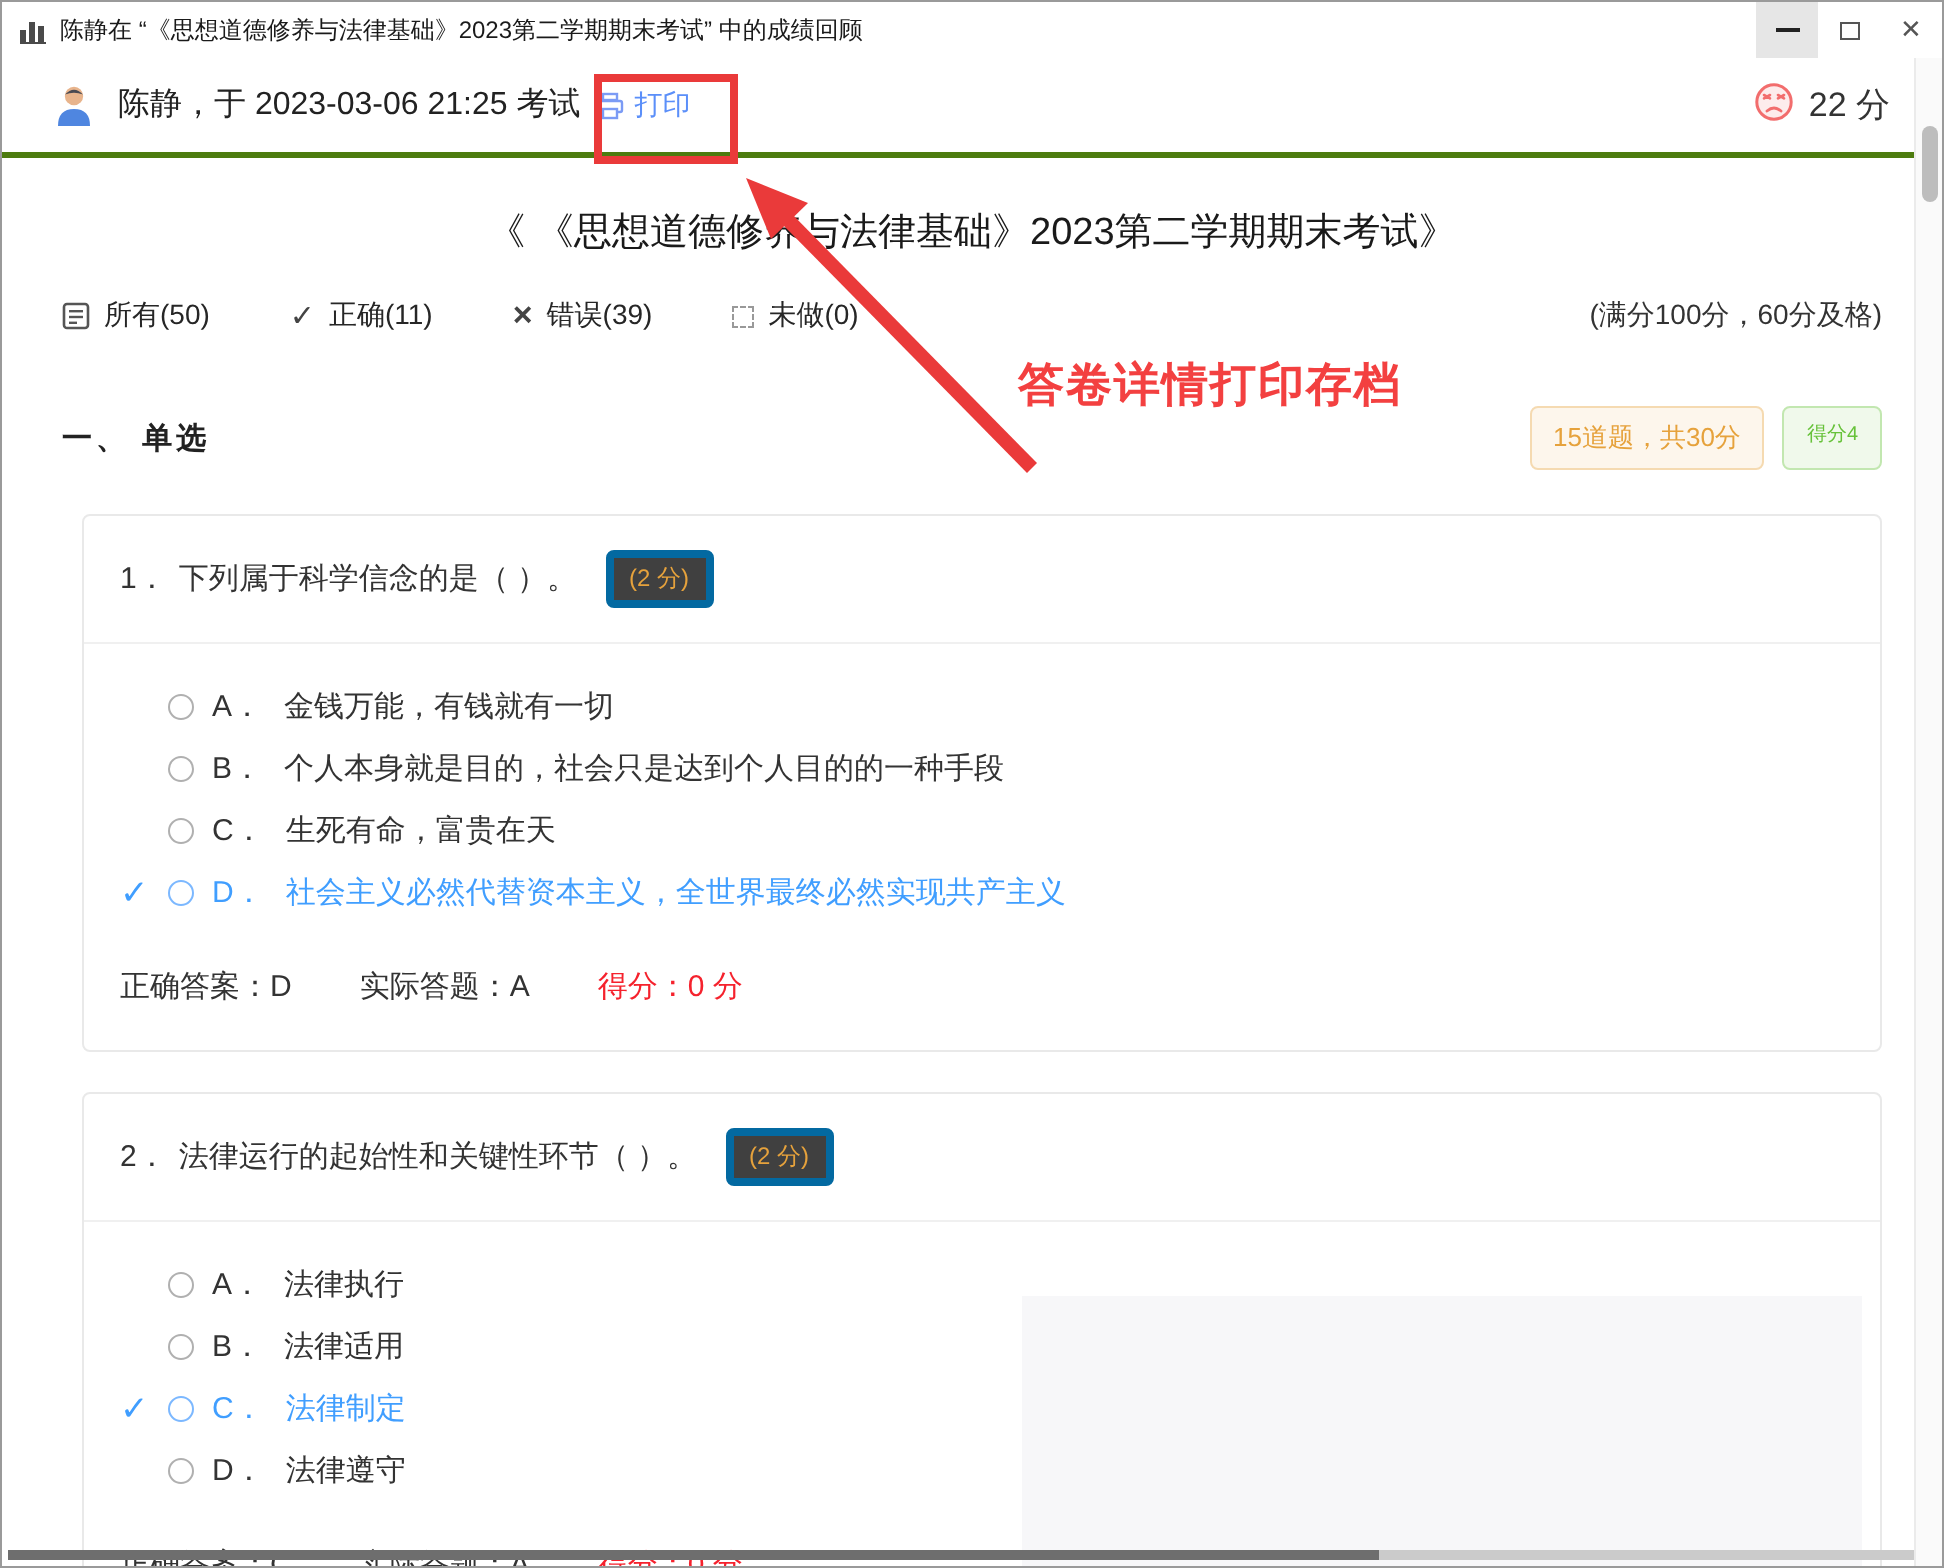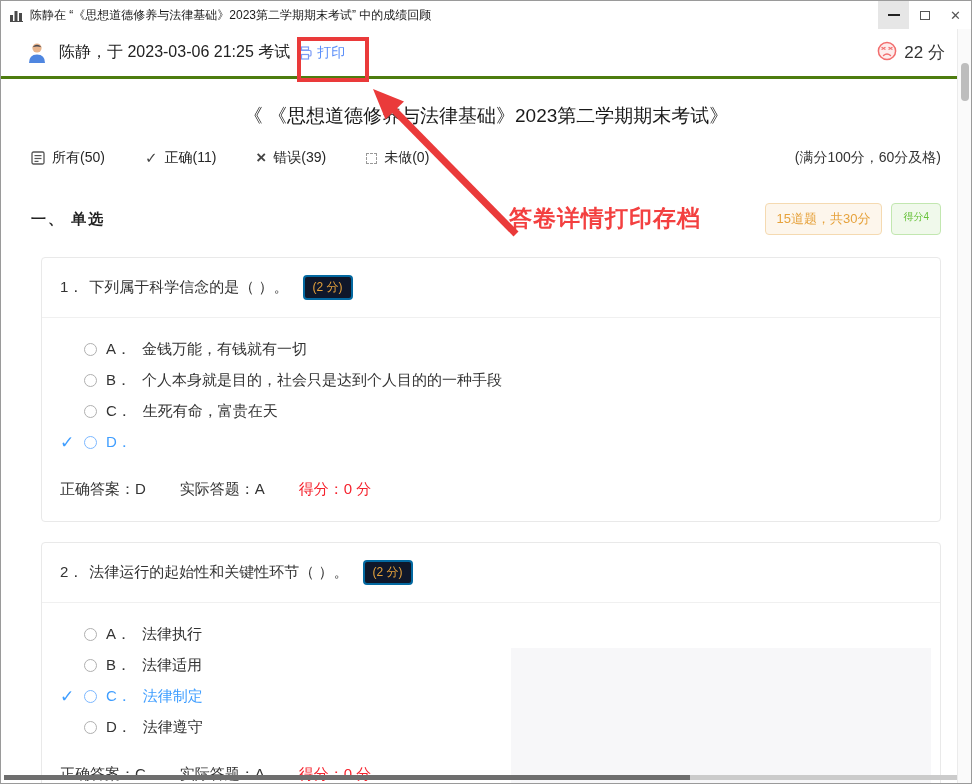--- a/index.html
+++ b/index.html
@@ -36,36 +36,36 @@
   .pass-info { margin-left:auto; color:#333; }
   .section-row { margin-top:36px; display:flex; align-items:center; }
   .section-title { font-size:15px; font-weight:600; color:#222; letter-spacing:2px; }
   .badges { margin-left:auto; display:flex; gap:9px; }
   .badge-orange { color:#e6a23c; background:#fdf6ec; border:1px solid #f5dab1; border-radius:4px; font-size:13px; padding:6px 11px; }
   .badge-green  { color:#67c23a; background:#f0f9eb; border:1px solid #c2e7b0; border-radius:4px; font-size:10px; padding:6px 11px; }
   
   .qcard { margin:22px 0 0 10px; border:1px solid #e9e9e9; border-radius:4px; background:#fff; }
   .qcard + .qcard { margin-top:20px; }
   .qhead { display:flex; align-items:center; gap:14px; padding:17px 18px; font-size:15px; color:#333; border-bottom:1px solid #f0f0f0; }
-  .points { color:#e6a23c; background:#0f172a; border:2px solid #0369a1; border-radius:4px; font-size:12px; padding:2px 8px; flex:none; }
+  .points { color:#e6a23c; background:#404040; border:4px solid #0369a1; border-radius:4px; font-size:12px; padding:2px 8px; flex:none; }
   .opts { padding:16px 0 6px 18px; }
   .opt { display:flex; align-items:center; height:31px; font-size:15px; color:#333; cursor:pointer; }
   .opt .check { width:24px; color:#409eff; font-weight:bold; font-size:17px; visibility:hidden; }
   .opt.selected .check { visibility:visible; }
   .opt .circle { width:13px; height:13px; border:1px solid #b0b0b0; border-radius:50%; margin-right:9px; flex:none; }
   .opt.selected .circle { border-color:#7cb8ff; }
   .opt .letter { margin-right:11px; }
   .opt.selected .letter, .opt.selected .otext { color:#409eff; }
   .ansrow { display:flex; gap:34px; padding:16px 18px 22px 18px; font-size:15px; color:#333; }
   .red { color:#f5222d; }
   
   .cover-box { position:absolute; left:510px; top:647px; width:420px; height:137px; background:#f7f7f9; z-index:40; }
   .bottom-strip { position:absolute; left:0; bottom:3px; height:5px; width:100%;
     background:linear-gradient(to right,#fff 0 3px,#6e6e6e 3px 71%,#cbcbcb 71% 100%); z-index:41; }
-  .annotation { position:absolute; left:508px; top:202px; font-size:23px; font-weight:700; color:#f34040; letter-spacing:1px; z-index:45; }
+  .annotation { position:absolute; left:508px; top:176px; font-size:23px; font-weight:700; color:#f34040; letter-spacing:1px; z-index:45; }
   .red-rect { position:absolute; left:296px; top:36px; width:72px; height:45px; border:4px solid #ea3a3a; z-index:50; }
   .arrow-svg { position:absolute; left:350px; top:78px; z-index:50; }
   .scrollbar { position:absolute; top:28px; bottom:0; left:956px; width:14px; background:#fafafa; border-left:1px solid #ebebeb; z-index:55; }
   .scroll-thumb { position:absolute; left:3px; top:34px; width:8px; height:38px; background:#bdbdbd; border-radius:4px; }
 </style>
 </head>
 <body>
 
 <div class="titlebar">
   <svg class="app-icon" viewBox="0 0 15 14">
@@ -173,20 +173,21 @@
       <div class="opt">
         <span class="check">✓</span>
           <span class="circle"></span>
         <span class="letter">C．</span>
         <span class="otext">生死有命，富贵在天</span>
       </div>
       <div class="opt selected">
         <span class="check">✓</span>
           <span class="circle"></span>
         <span class="letter">D．</span>
+        <span class="otext">社会主义必然代替资本主义，全世界最终必然实现共产主义</span>
       </div>
     </div>
     <div class="ansrow">
       <span><span>正确答案：</span><span>D</span></span>
       <span><span>实际答题：</span><span>A</span></span>
       <span class="red"><span>得分：</span><span>0 分</span></span>
     </div>
   </div>
 
   <div class="qcard">

